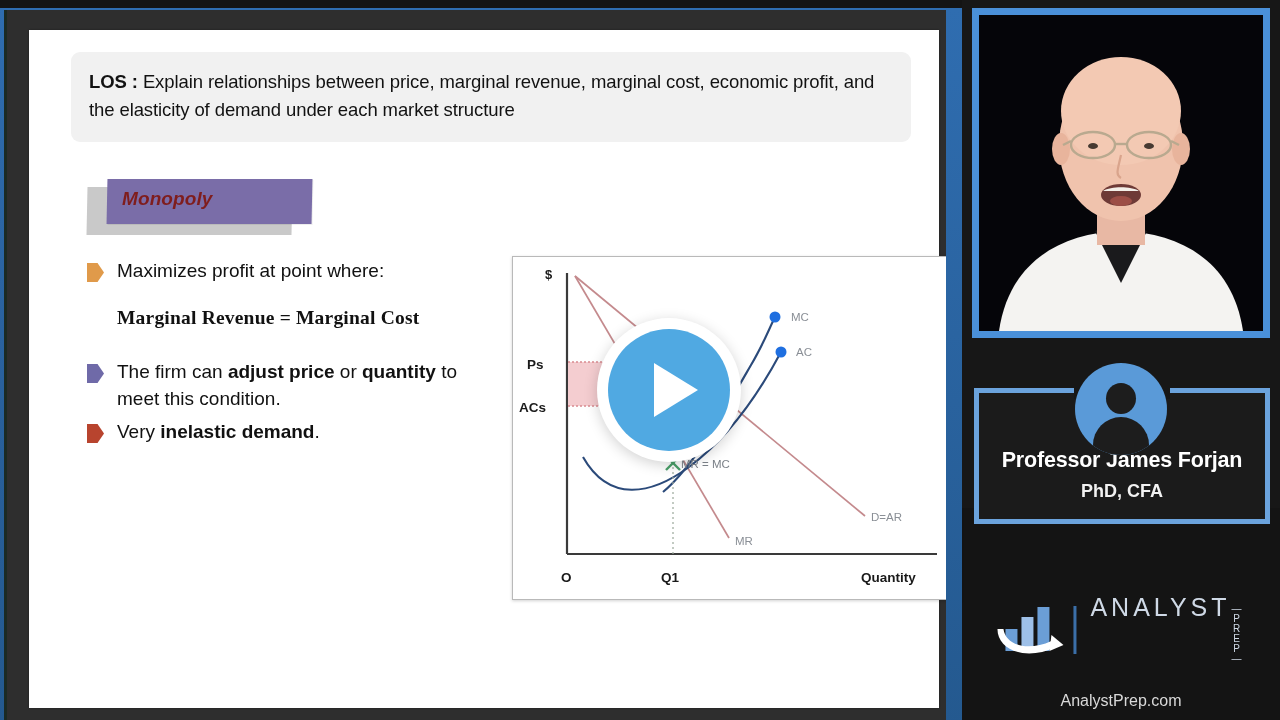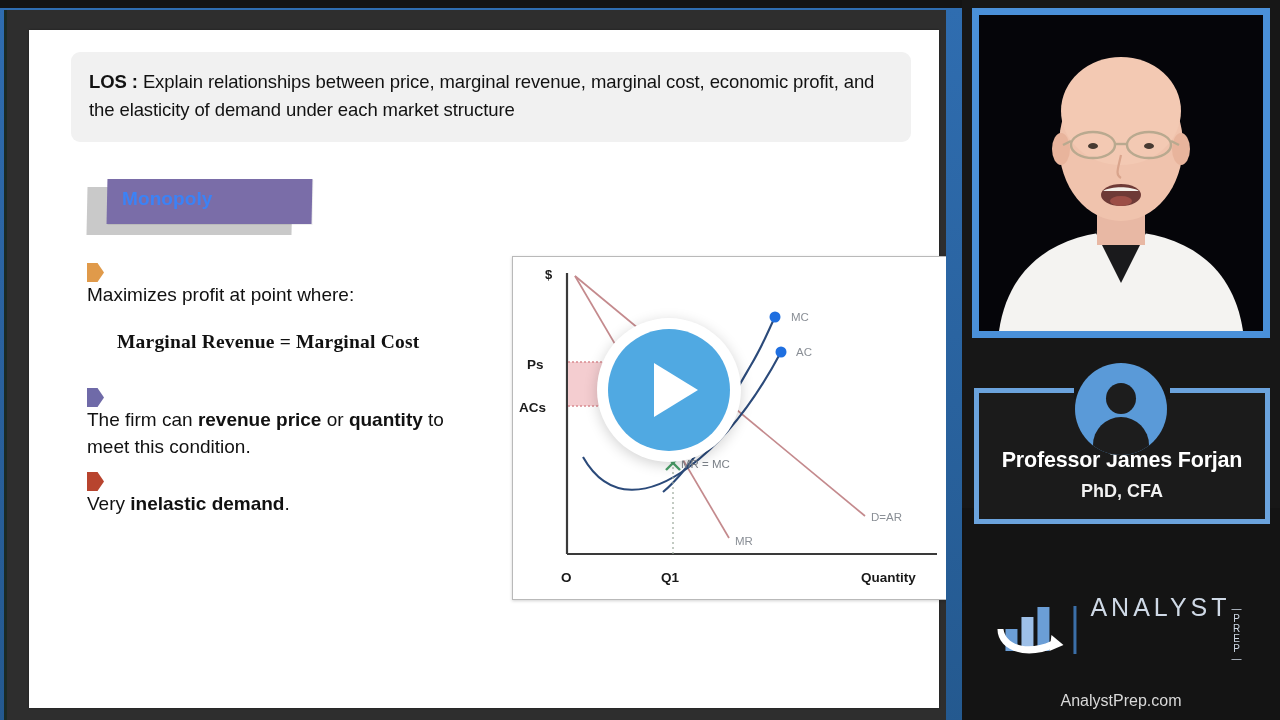--- a/index.html
+++ b/index.html
@@ -51,26 +51,26 @@
     position: absolute; left: 0px; top: 10px; width: 205px; height: 48px;
     background: #c9c9c9; transform: skewX(-1.2deg);
   }
   .mono-band {
     position: absolute; left: 20px; top: 2px; width: 205px; height: 45px;
     background: #7a6da8; transform: skewX(-1.2deg);
     box-shadow: 1px 1px 0 rgba(0,0,0,.07);
   }
   .mono-label {
     position: absolute; left: 35px; top: 11px;
-    color: #3b82f6; font-size: 19px; font-weight: bold; letter-spacing: .1px;
+    color: #7f1d1d; font-size: 19px; font-weight: bold; letter-spacing: .1px; font-style: italic;
   }
 
   
   .bullets { position: absolute; left: 58px; top: 228px; width: 400px; }
-  .bullet-row { position: relative; display: flex; align-items: flex-start; flex-direction: column; }
+  .bullet-row { position: relative; display: flex; align-items: flex-start; }
   .marker {
     flex: 0 0 auto; width: 17px; height: 19px; margin-top: 5px; margin-right: 13px;
     clip-path: polygon(0 0, 62% 0, 100% 50%, 62% 100%, 0 100%);
   }
   .m-orange { background: #e09a4a; }
   .m-purple { background: #6f6aa8; }
   .m-red    { background: #b8442e; }
   .b-text { font-size: 19px; line-height: 1.42; color: #111; }
   .b-text b { font-weight: bold; }
   .eq-line {
@@ -194,21 +194,21 @@
 
           <div class="bullet-row">
             <div class="marker m-orange"></div>
             <div class="b-text">Maximizes profit at point where:</div>
           </div>
 
           <div class="eq-line">Marginal Revenue  =  Marginal Cost</div>
 
           <div class="bullet-row">
             <div class="marker m-purple"></div>
-            <div class="b-text"><span>The firm can </span><b>revenue price</b><span> or </span><b>quantity</b><span> to meet this condition.</span></div>
+            <div class="b-text"><span>The firm can </span><b>adjust price</b><span> or </span><b>quantity</b><span> to meet this condition.</span></div>
           </div>
 
           <div class="gap-b"></div>
 
           <div class="bullet-row">
             <div class="marker m-red"></div>
             <div class="b-text"><span>Very </span><b>inelastic demand</b><span>.</span></div>
           </div>
 
         </div>

